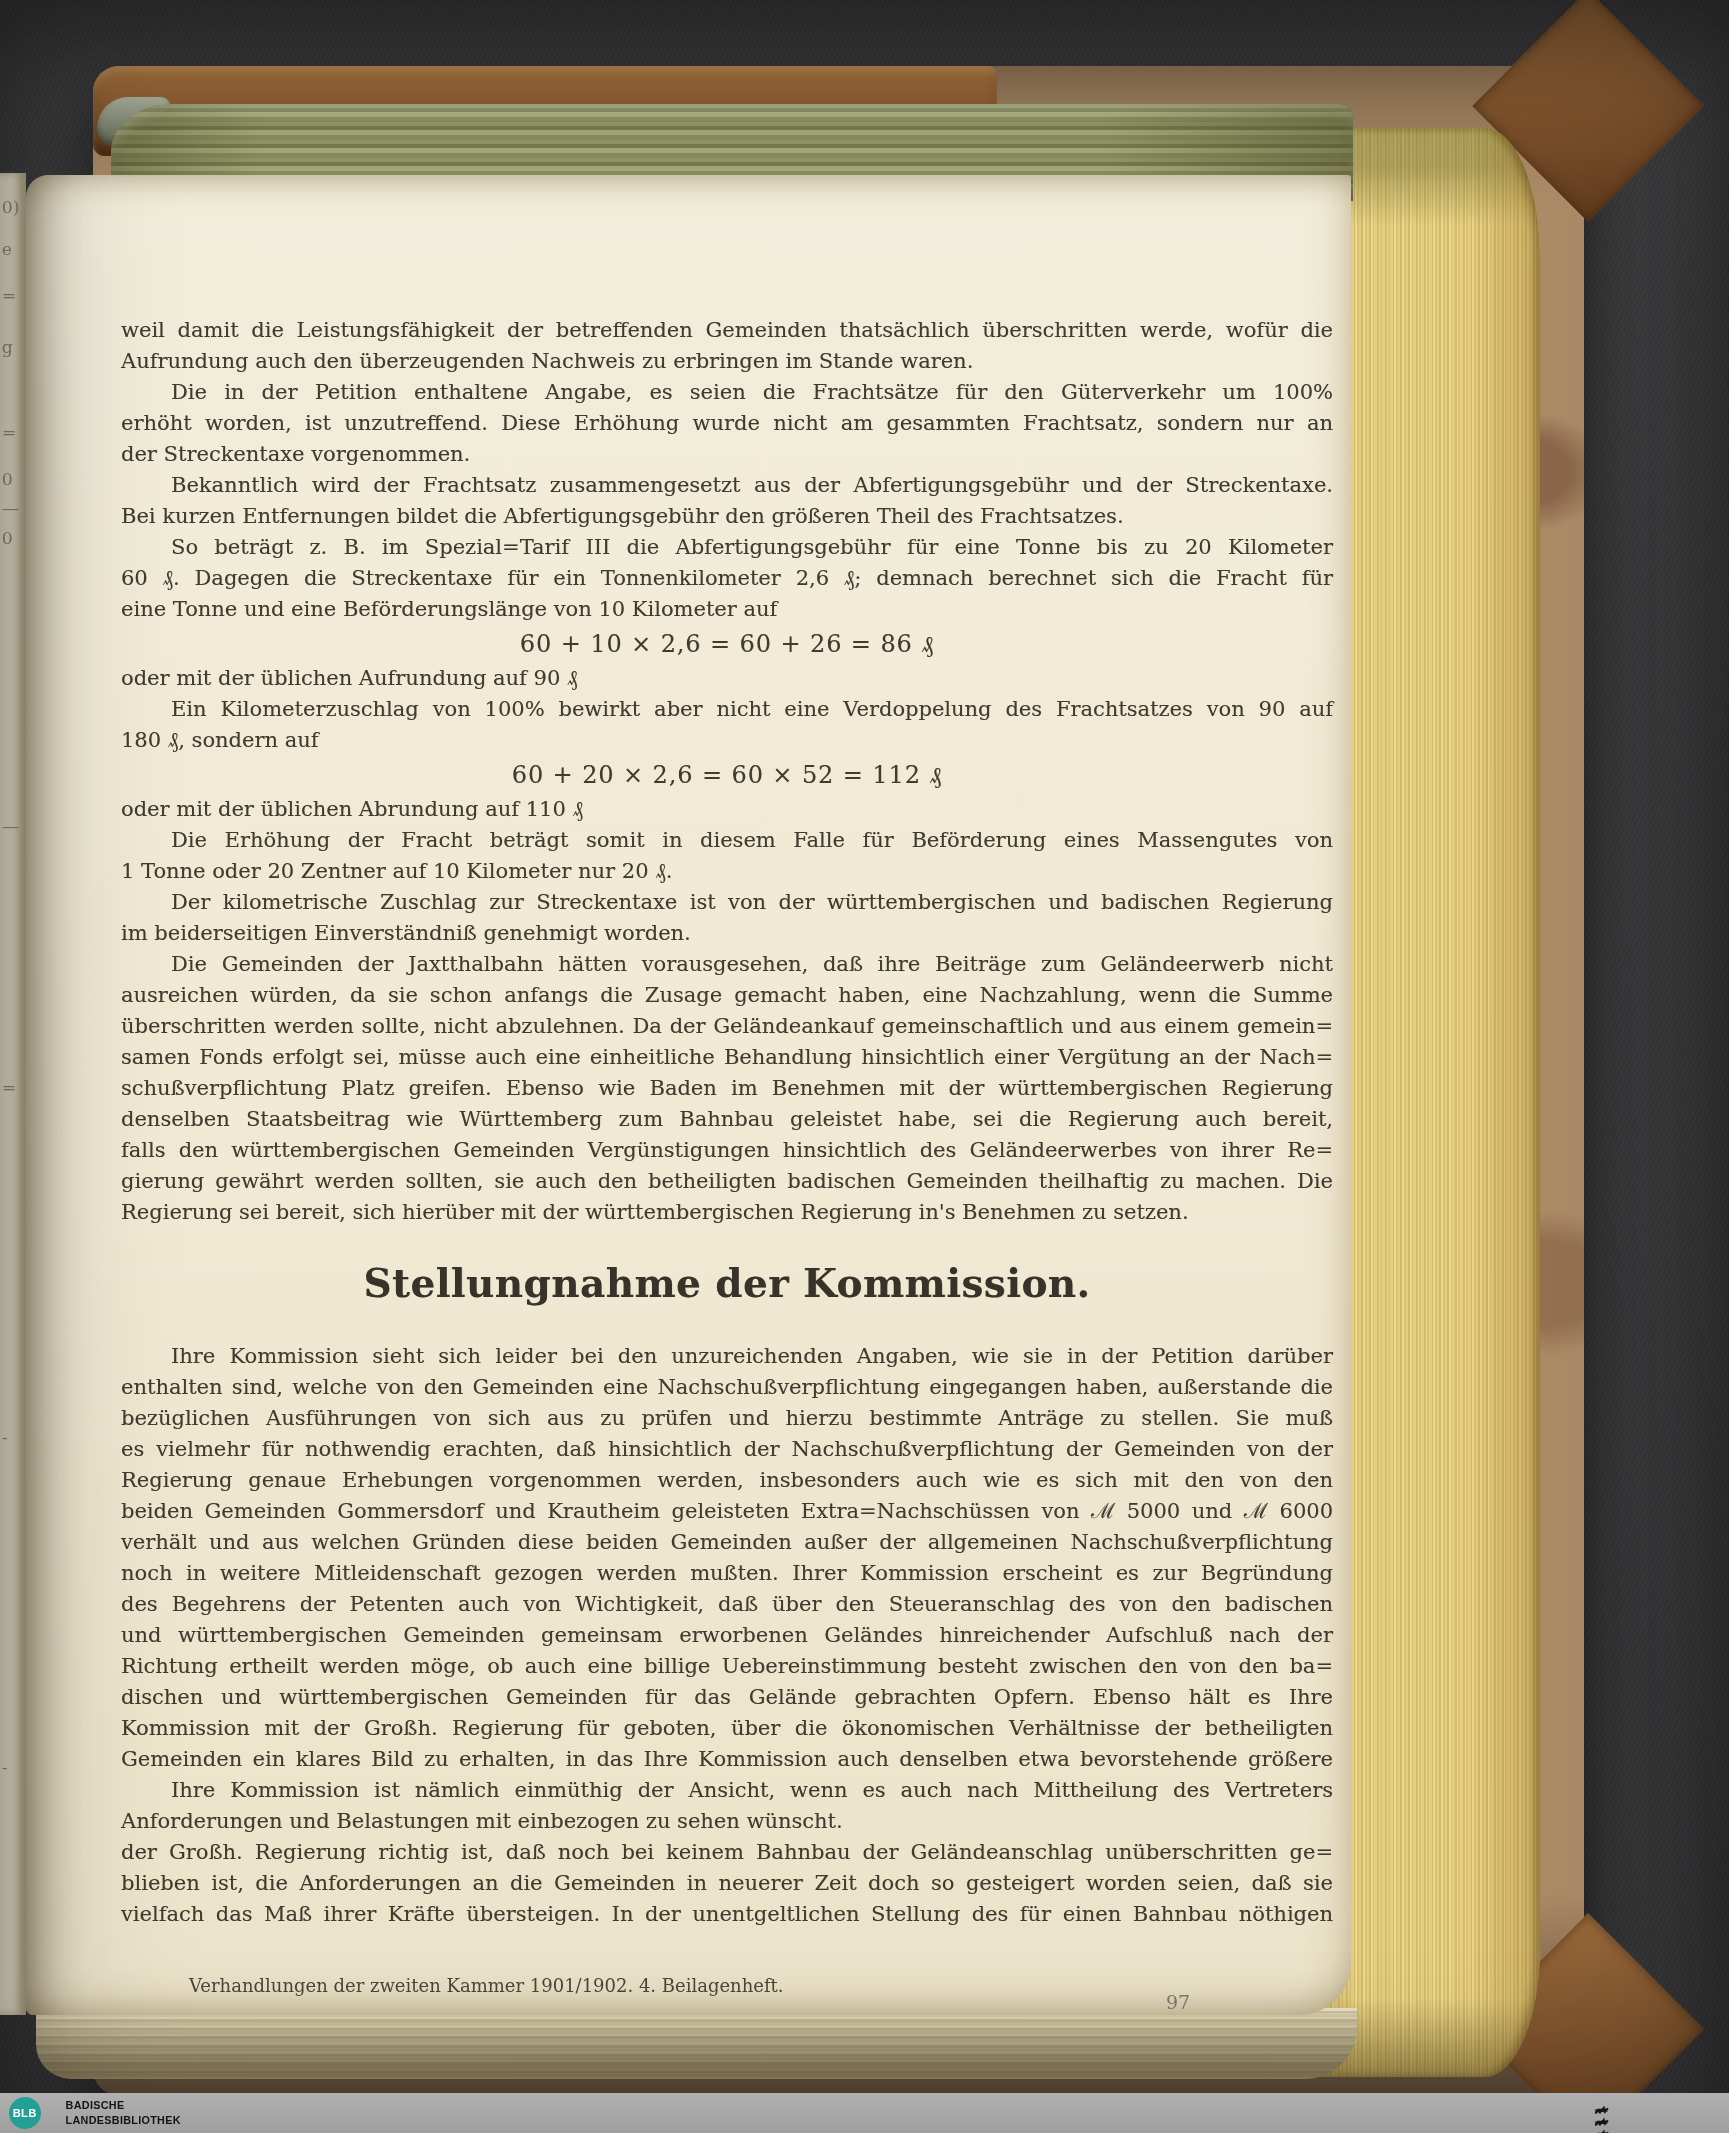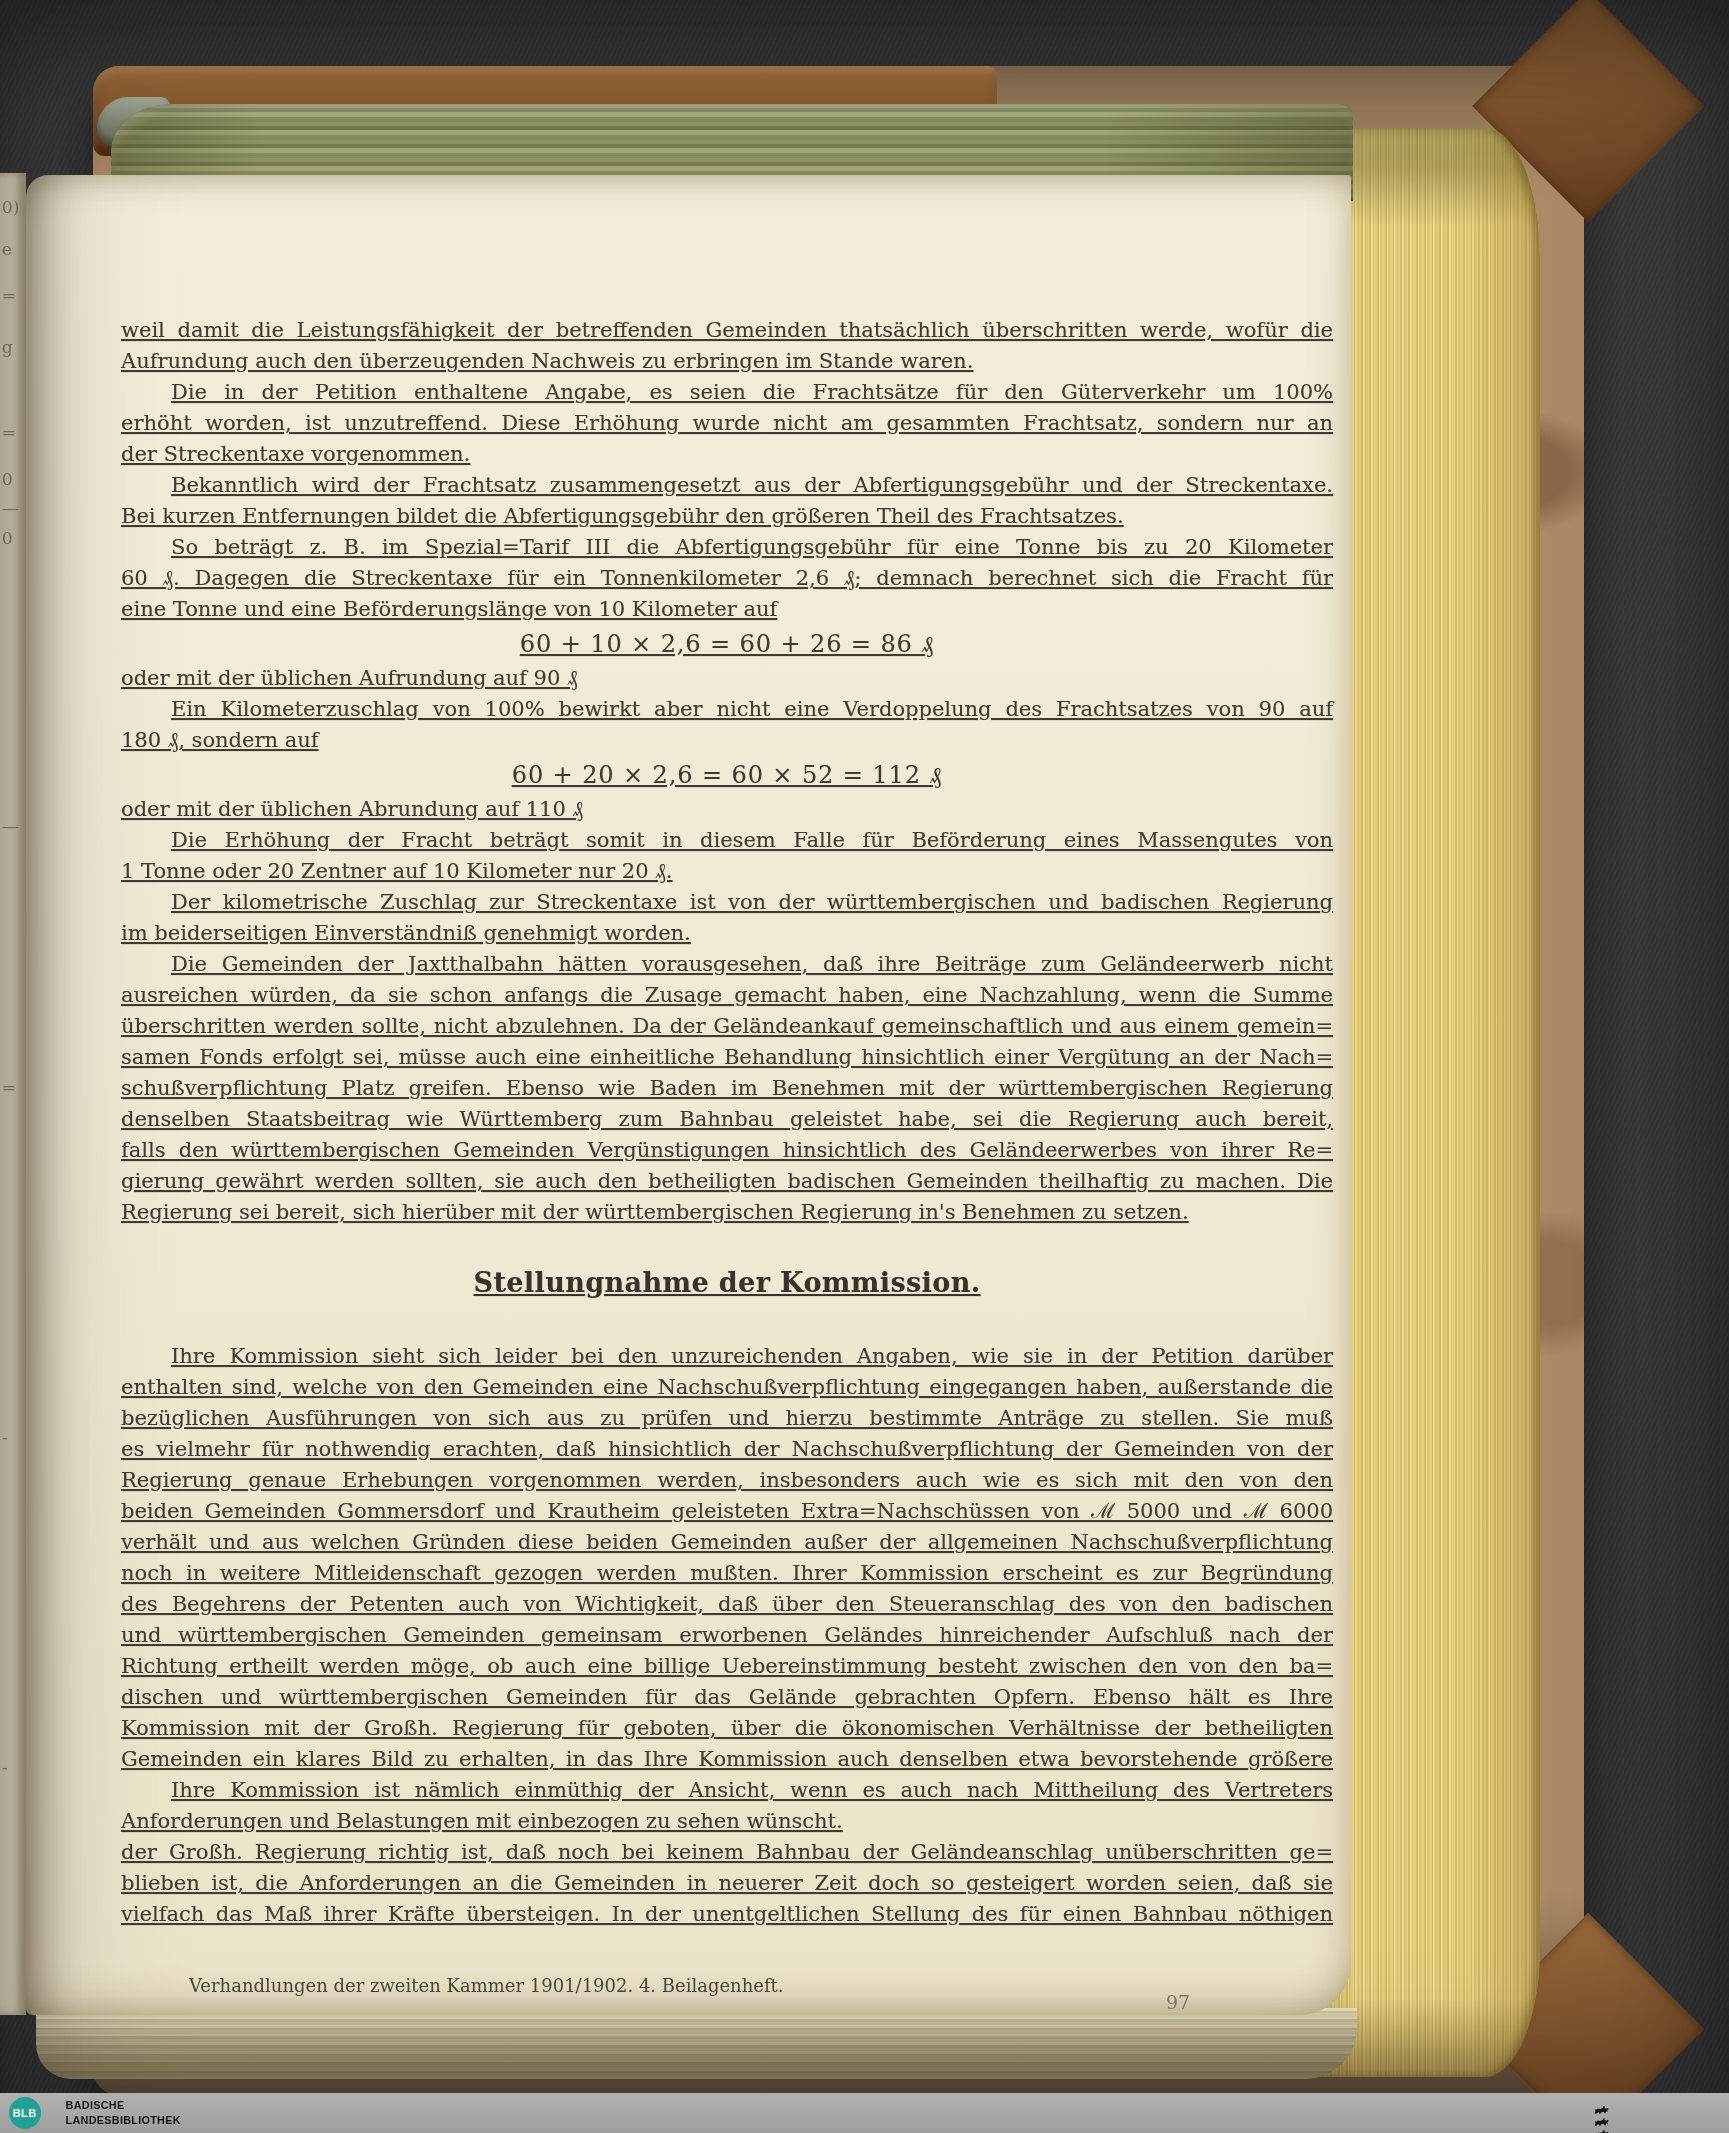--- a/index.html
+++ b/index.html
@@ -57,26 +57,26 @@
     border-radius:22.5px 3.5px 52px 7px;
     background:linear-gradient(180deg,#f2edda 0%,#f0e9d3 55%,#ebe3c9 100%);
     box-shadow:
       inset 38px 0 47px -31px rgba(70,50,20,0.5),
       inset -28px 0 42px -26px rgba(130,100,45,0.32),
       inset 0 28px 36px -28px rgba(100,90,50,0.4),
       inset 0 -31px 42px -28px rgba(110,90,45,0.38);}
   
   #text-block{position:absolute;left:121px;top:315px;width:1212px;}
   .ln{font:21px/31px "DejaVu Serif", serif;color:#403a2f;
-      text-shadow:0.3px 0.3px 0.5px rgba(64,58,47,0.35);white-space:normal;text-decoration:underline;}
+      text-shadow:0.3px 0.3px 0.5px rgba(64,58,47,0.35);white-space:normal;}
   .j{text-align:justify;text-align-last:justify;}
   .l{text-align:left;}
   .ind{padding-left:50px;}
   .f{text-align:center;font-size:24px;padding:3.5px 0;letter-spacing:0.9px;}
-  .h{text-align:center;font-weight:bold;font-size:27px;line-height:40px;margin:35px 0 38px;color:#38332a;letter-spacing:0.4px;}
+  .h{text-align:center;font-weight:bold;font-size:39px;line-height:40px;margin:35px 0 38px;color:#38332a;letter-spacing:0.4px;}
   #footer-line{position:absolute;left:189px;top:1975px;font:18px "DejaVu Serif",serif;color:#4a453b;}
   #page-num{position:absolute;left:1166px;top:1991px;font:19px "DejaVu Serif",serif;color:#6e685c;opacity:.85;}
   .vignette{position:absolute;inset:0;pointer-events:none;
     box-shadow:inset 0 0 164px rgba(0,0,0,0.35), inset 0 52px 78px rgba(0,0,0,0.25);}
   
   .bar{position:absolute;left:0;top:2093px;width:1729px;height:41px;
     background:linear-gradient(180deg,#b1b1b1,#9e9e9e);font-family:"Liberation Sans",sans-serif;}
   .blb{position:absolute;left:8.6px;top:4.3px;display:flex;align-items:center;gap:25px;}
   .blb-circle{width:32px;height:32px;border-radius:50%;background:#23a095;color:#fff;
     display:flex;align-items:center;justify-content:center;font:bold 11.2px "Liberation Sans",sans-serif;letter-spacing:0.3px;}

